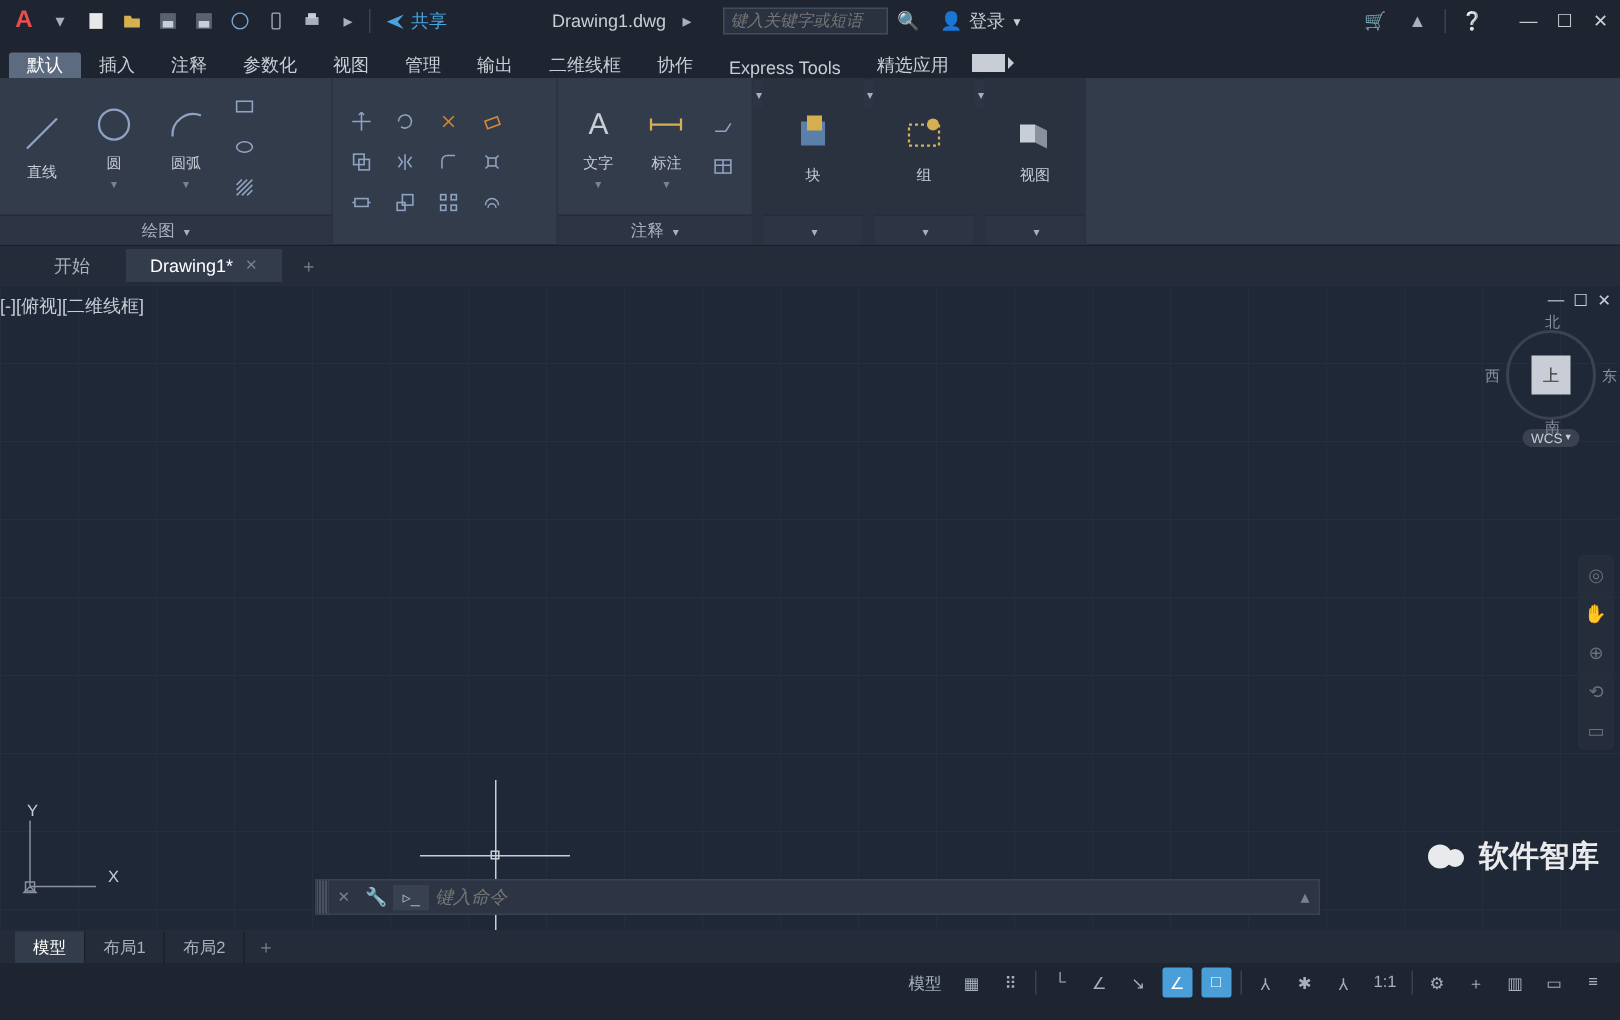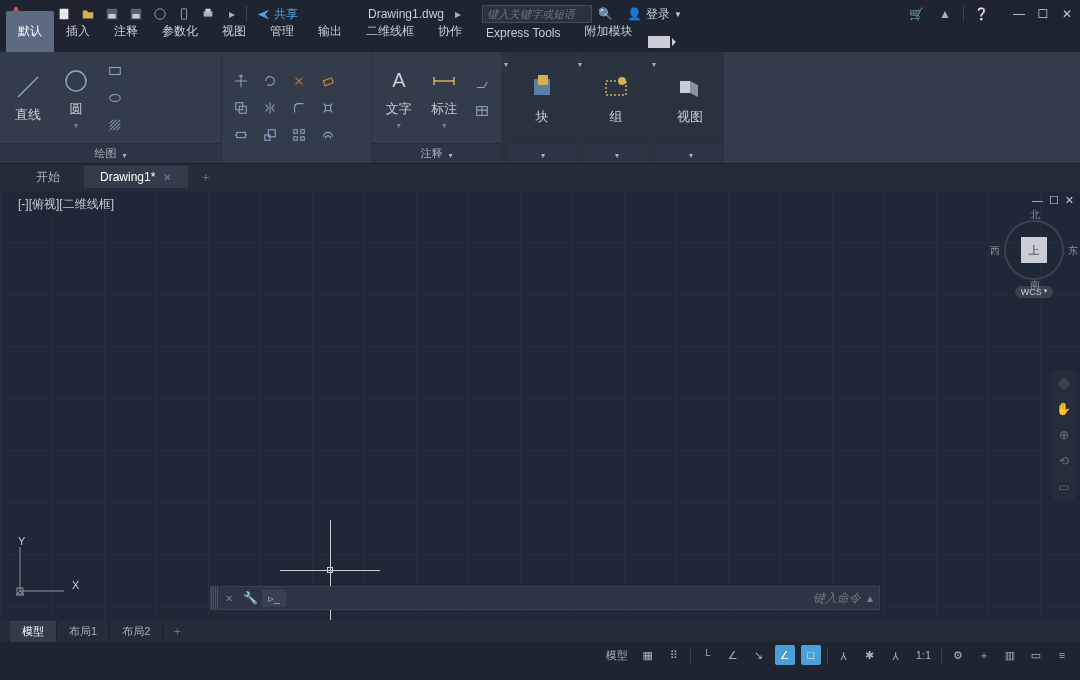--- a/index.html
+++ b/index.html
@@ -14,51 +14,51 @@
 .search-box { margin-left:10px; display:flex; align-items:center; }
 .search-box input { background:#2a3240; border:1px solid #404b5c; color:#7a8290; height:18px; width:110px; padding:0 4px; font-size:11px; font-style:italic; }
 .search-icn { margin-left:6px; color:#a8b0bd; }
 .login { display:flex; align-items:center; gap:4px; margin-left:10px; font-size:12px; cursor:pointer; }
 .titlebar-right { margin-left:auto; display:flex; align-items:center; gap:8px; }
 .win-btns { display:flex; gap:10px; margin-left:12px; }
 .win-btn { width:14px; height:14px; display:flex; align-items:center; justify-content:center; color:#c8cdd6; cursor:pointer; font-size:12px; }
 .vsep { width:1px; height:16px; background:#3a4250; }
 
 .ribbon-tabs { height:24px; background:#1e2530; display:flex; align-items:end; padding-left:6px; gap:0; }
-.rtab { padding:12px 12px; font-size:12px; color:#c8cdd6; cursor:pointer; }
+.rtab { padding:0 12px; font-size:12px; color:#c8cdd6; cursor:pointer; }
 .rtab.active { background:#5c6b80; color:#fff; border-radius:2px 2px 0 0; }
 .rtab-extra { width:22px; height:12px; background:#c8cdd6; margin-left:4px; margin-bottom:4px; position:relative; }
 .rtab-extra::after { content:""; position:absolute; right:-10px; top:2px; border:4px solid transparent; border-left-color:#c8cdd6; }
 
 .ribbon { height:112px; background:#333c4b; display:flex; border-bottom:1px solid #1a1f28; }
 .panel { border-right:1px solid #2a3240; display:flex; flex-direction:column; }
 .panel-body { flex:1; display:flex; align-items:center; padding:4px 6px; gap:4px; }
 .panel-title { height:20px; background:#2d3544; display:flex; align-items:center; justify-content:center; font-size:11px; color:#a8b0bd; gap:4px; border-top:1px solid #262d3a; }
 .panel-title .dd::after { content:"▾"; font-size:8px; margin-left:2px; }
 .big-btn { display:flex; flex-direction:column; align-items:center; justify-content:center; width:44px; height:80px; cursor:pointer; gap:4px; }
 .big-btn .ico { width:30px; height:30px; display:flex; align-items:center; justify-content:center; }
-.big-btn .lbl { font-size:13px; color:#c8cdd6; text-align:center; }
+.big-btn .lbl { font-size:10px; color:#c8cdd6; text-align:center; }
 .big-btn .dd-sm { font-size:7px; color:#7a8290; }
 .grid-btns { display:grid; grid-template-columns:repeat(4,26px); grid-auto-rows:24px; gap:3px; }
 .grid-btns.c3 { grid-template-columns:repeat(3,26px); }
 .sm-btn { width:26px; height:24px; display:flex; align-items:center; justify-content:center; cursor:pointer; color:#a8b0bd; font-size:12px; position:relative; }
 .sm-btn svg { width:14px; height:14px; fill:none; stroke:#8fa3c2; stroke-width:1.2; }
 .big-btn svg { width:28px; height:28px; fill:none; stroke:#8fa3c2; stroke-width:1.5; }
 .panel-dark { background:#2a3240; }
 .panel-dark .big-btn { width:54px; }
 .panel-dark .big-btn .ico { width:34px; height:34px; }
 
 .file-tabs { height:26px; background:#252c39; display:flex; align-items:center; padding-left:20px; gap:8px; }
 .ftab { padding:4px 16px; font-size:12px; color:#a8b0bd; cursor:pointer; display:flex; align-items:center; gap:8px; }
 .ftab.active { background:#333c4b; color:#fff; }
 .ftab .x { color:#7a8290; font-size:10px; }
 .ftab-add { width:20px; height:20px; display:flex; align-items:center; justify-content:center; color:#7a8290; cursor:pointer; }
 
 .canvas-wrap { position:relative; height:430px; background:#1e2836; }
-.view-label { position:absolute; top:6px; left:18px; font-size:12px; color:#c8cdd6; }
+.view-label { position:absolute; top:6px; left:0; font-size:12px; color:#c8cdd6; }
 .canvas-ctrl { position:absolute; top:4px; right:6px; display:flex; gap:6px; font-size:11px; color:#c8cdd6; }
 .grid-bg { position:absolute; inset:0; background-image:linear-gradient(#242e3c 1px,transparent 1px),linear-gradient(90deg,#242e3c 1px,transparent 1px); background-size:52px 52px; background-position:0 0; }
 .crosshair { position:absolute; left:330px; top:380px; }
 .crosshair::before { content:""; position:absolute; left:-50px; top:0; width:100px; height:1px; background:#c8cdd6; }
 .crosshair::after { content:""; position:absolute; top:-50px; left:0; width:1px; height:100px; background:#c8cdd6; }
 .crosshair .sq { position:absolute; left:-3px; top:-3px; width:6px; height:6px; border:1px solid #c8cdd6; }
 .ucs { position:absolute; left:12px; bottom:18px; }
 .ucs svg { width:60px; height:60px; stroke:#8a919c; fill:none; stroke-width:1; }
 .ucs .yl { position:absolute; left:6px; top:-4px; font-size:11px; }
 .ucs .xl { position:absolute; left:60px; top:40px; font-size:11px; }
@@ -68,21 +68,21 @@
 .viewcube .dir { position:absolute; font-size:10px; color:#8a919c; }
 .viewcube .wcs { margin-top:6px; background:#3a4250; border-radius:8px; padding:1px 6px; font-size:9px; display:inline-flex; align-items:flex-start; gap:2px; }
 .navbar { position:absolute; right:4px; top:180px; width:24px; background:rgba(40,48,60,0.6); border-radius:3px; padding:4px 0; display:flex; flex-direction:column; align-items:center; gap:8px; }
 .navbar .ni { width:18px; height:18px; display:flex; align-items:center; justify-content:center; color:#6a7280; }
 
 .cmdline { position:absolute; left:210px; right:200px; bottom:10px; height:24px; background:#2d3544; border:1px solid #3a4250; display:flex; align-items:center; }
 .cmdline .handle { width:8px; height:100%; background:repeating-linear-gradient(90deg,#4a5260,#4a5260 1px,transparent 1px,transparent 2px); }
 .cmdline .xb { padding:0 6px; color:#7a8290; font-size:10px; cursor:pointer; }
 .cmdline .tool { padding:0 4px; color:#a8b0bd; }
 .cmdline .prompt { background:#38414f; padding:2px 6px; color:#a8b0bd; font-size:11px; margin-right:4px; }
-.cmdline input { flex:1; background:transparent; border:none; color:#7a8290; font-style:italic; font-size:12px; outline:none;text-align:right; }
+.cmdline input { flex:1; background:transparent; border:none; color:#7a8290; font-style:italic; font-size:12px; outline:none; }
 .cmdline .up { padding:0 6px; color:#7a8290; }
 
 .layout-tabs { height:22px; background:#252c39; display:flex; align-items:center; padding-left:10px; }
 .ltab { padding:3px 12px; font-size:11px; color:#a8b0bd; cursor:pointer; border-right:1px solid #1a1f28; }
 .ltab.active { background:#333c4b; color:#fff; }
 .ltab-add { padding:0 8px; color:#7a8290; cursor:pointer; }
 
 .statusbar { height:26px; background:#1e2530; display:flex; align-items:center; justify-content:flex-end; padding:0 8px; gap:6px; }
 .st-btn { height:20px; min-width:20px; padding:0 4px; display:flex; align-items:center; justify-content:center; color:#a8b0bd; font-size:11px; cursor:pointer; border-radius:2px; }
 .st-btn.active { background:#4a9fd8; color:#fff; }
@@ -174,21 +174,21 @@
   <div class="rtab active">默认</div>
   <div class="rtab">插入</div>
   <div class="rtab">注释</div>
   <div class="rtab">参数化</div>
   <div class="rtab">视图</div>
   <div class="rtab">管理</div>
   <div class="rtab">输出</div>
   <div class="rtab">二维线框</div>
   <div class="rtab">协作</div>
   <div class="rtab">Express Tools</div>
-  <div class="rtab">附加模块</div>
+  <div class="rtab">精选应用</div>
   <div class="rtab-extra"></div>
 </div>
 
 <div class="ribbon">
 
   <div class="panel" style="width:222px">
     <div class="panel-body">
       <div class="big-btn">
           <div class="ico">
             <svg viewBox="0 0 28 28">
@@ -197,20 +197,29 @@
           </div>
           <div class="lbl">直线</div>
         </div>
       <div class="big-btn">
           <div class="ico">
             <svg viewBox="0 0 28 28">
               <circle cx="14" cy="14" r="10"></circle>
             </svg>
           </div>
           <div class="lbl">圆</div>
+          <div class="dd-sm">▼</div>
+        </div>
+      <div class="big-btn">
+          <div class="ico">
+            <svg viewBox="0 0 28 28">
+              <path d="M5 22A14 14 0 0 1 24 8"></path>
+            </svg>
+          </div>
+          <div class="lbl">圆弧</div>
           <div class="dd-sm">▼</div>
         </div>
       <div class="grid-btns c3" style="grid-template-columns:repeat(1,26px)">
         <div class="sm-btn">
             <svg viewBox="0 0 16 16">
               <rect x="2" y="4" width="12" height="8"></rect>
             </svg>
           </div>
         <div class="sm-btn">
             <svg viewBox="0 0 16 16">
@@ -461,20 +470,24 @@
     <div class="ni">⟲</div>
     <div class="ni">▭</div>
   </div>
   <div class="cmdline">
     <div class="handle"></div>
     <div class="xb">✕</div>
     <div class="tool">🔧</div>
     <div class="prompt">▹_</div>
     <input placeholder="键入命令" style="">
     <div class="up">▴</div>
+  </div>
+  <div class="watermark">
+    <div class="wi"></div>
+    <span>软件智库</span>
   </div>
 </div>
 
 <div class="layout-tabs">
   <div class="ltab active">模型</div>
   <div class="ltab">布局1</div>
   <div class="ltab">布局2</div>
   <div class="ltab-add">＋</div>
 </div>
 

